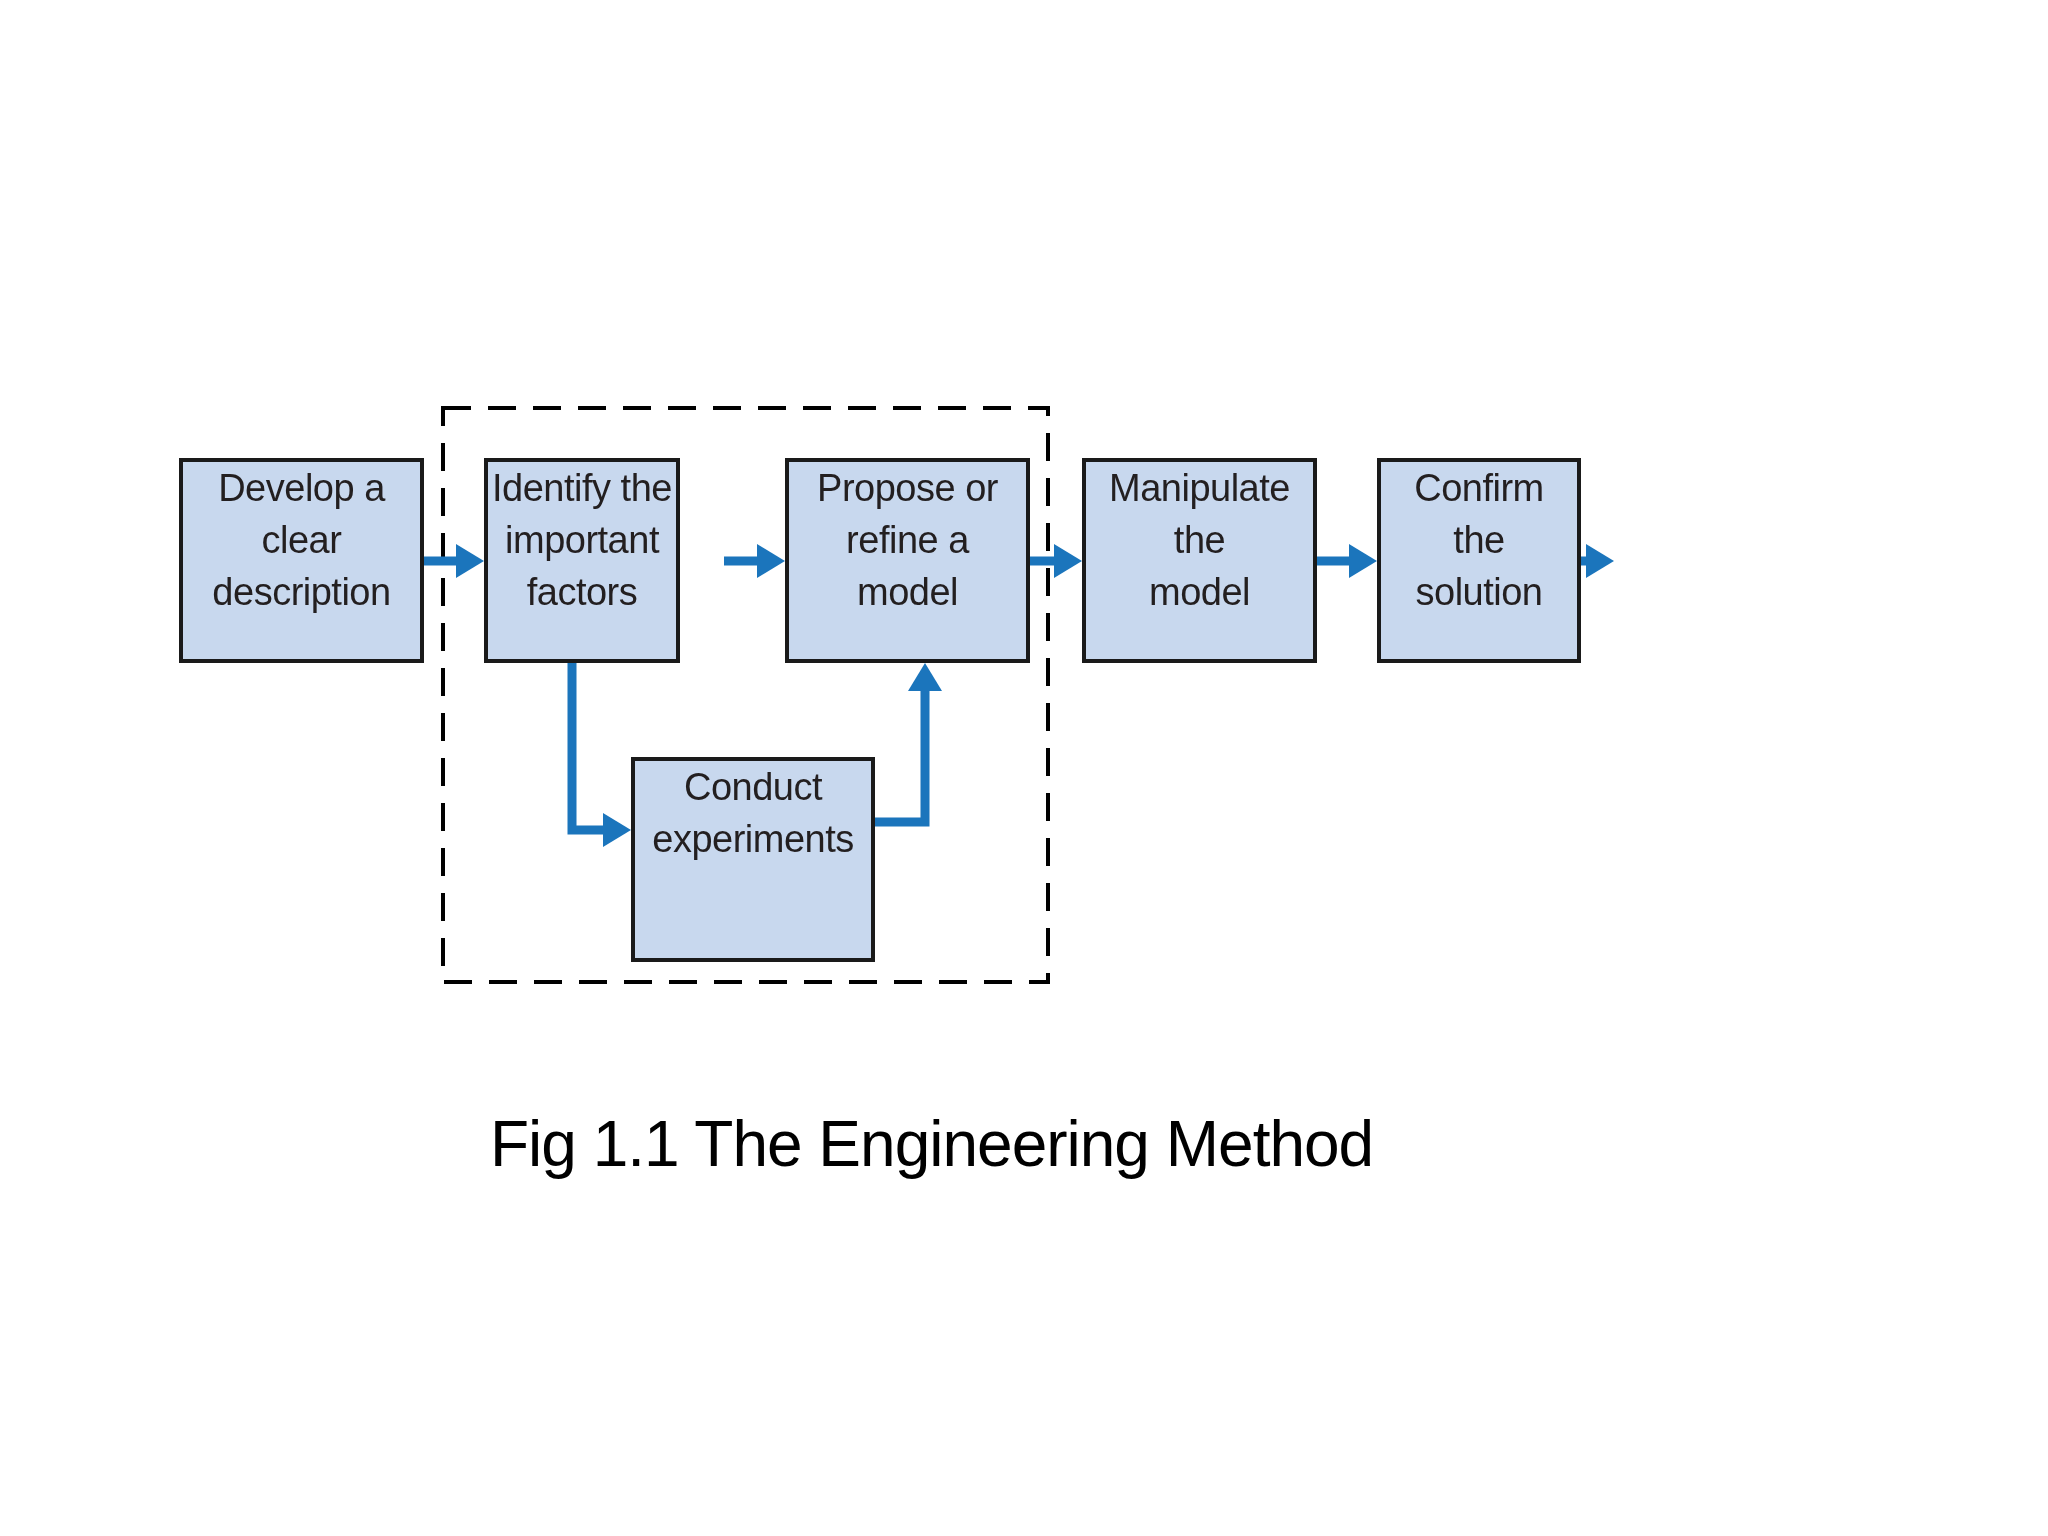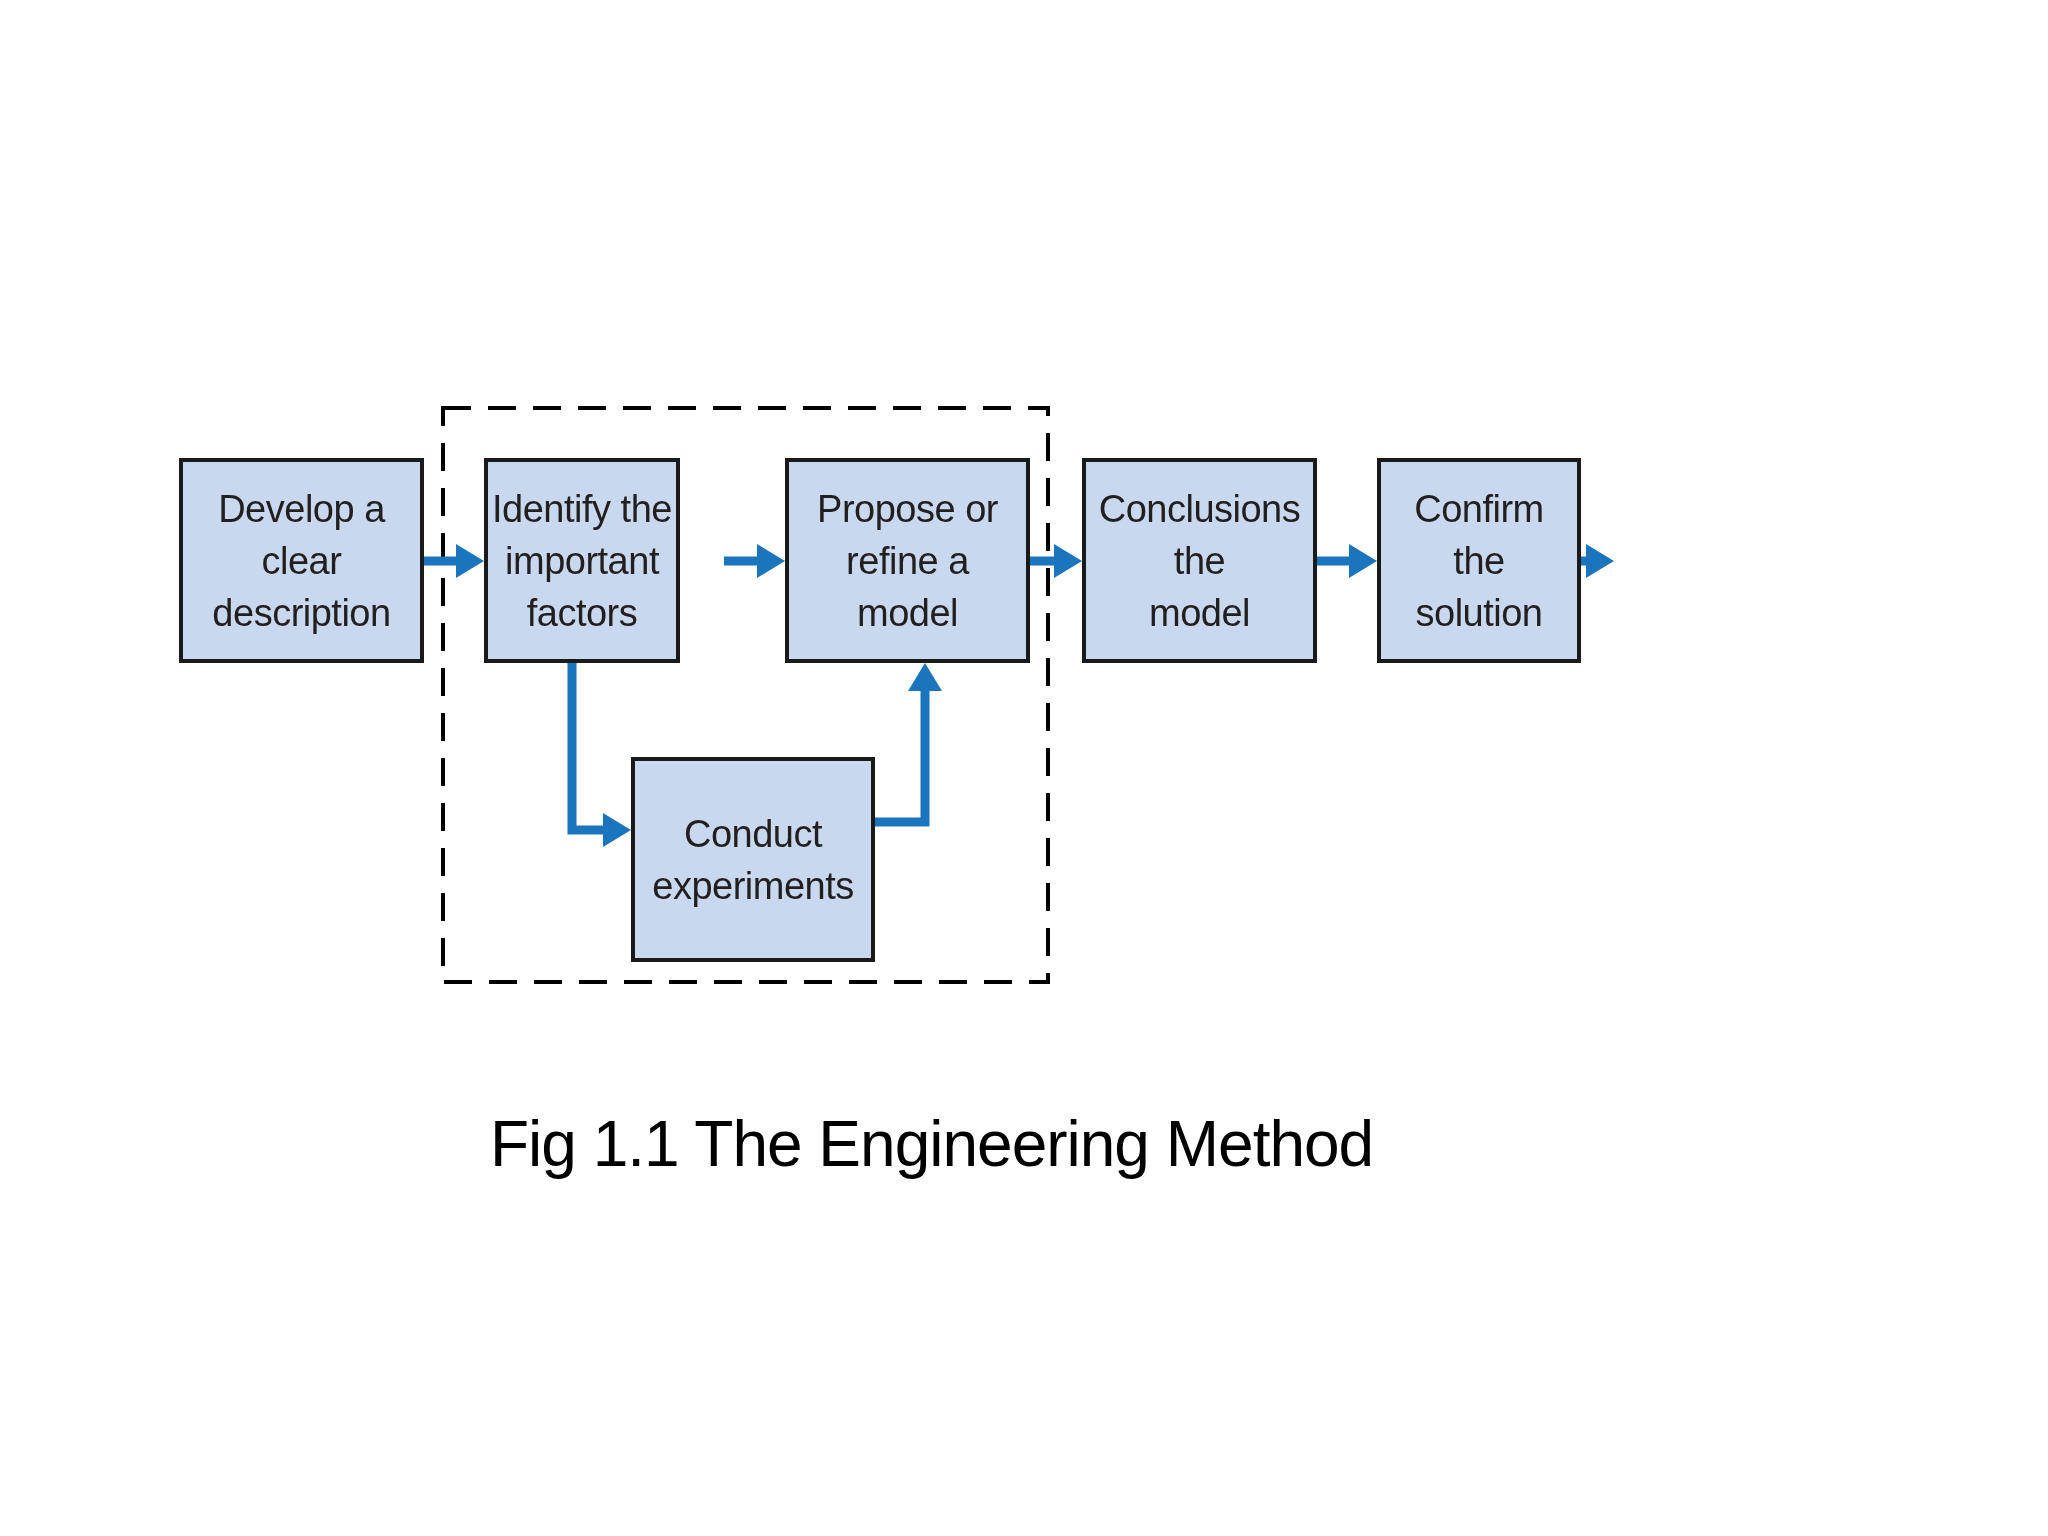--- a/index.html
+++ b/index.html
@@ -36,21 +36,21 @@
     stroke: var(--dashed-border, #000000);
     stroke-width: 4;
     stroke-dasharray: 28 17;
   }
   .flowbox {
     position: absolute;
     box-sizing: border-box;
     background: var(--box-fill, #c8d8ee);
     border: 4px solid var(--box-border, #1a1a1a);
     display: flex;
-    align-items: center;
+    align-items: flex-start;
     justify-content: center;
     text-align: center;
     color: var(--text, #231f20);
     font-size: 38px;
     line-height: 52px;
     letter-spacing: -0.5px;
     white-space: pre-line;
   }
   .box-develop      { left: 179px;  top: 458px; width: 245px; height: 205px; }
   .box-identify     { left: 484px;  top: 458px; width: 196px; height: 205px; }
@@ -127,21 +127,21 @@
 factors</span>
   </div>
 
   <div class="flowbox box-propose">
     <span>Propose or
 refine a
 model</span>
   </div>
 
   <div class="flowbox box-manipulate">
-    <span>Conclusions
+    <span>Manipulate
 the
 model</span>
   </div>
 
   <div class="flowbox box-confirm">
     <span>Confirm
 the
 solution</span>
   </div>
 

